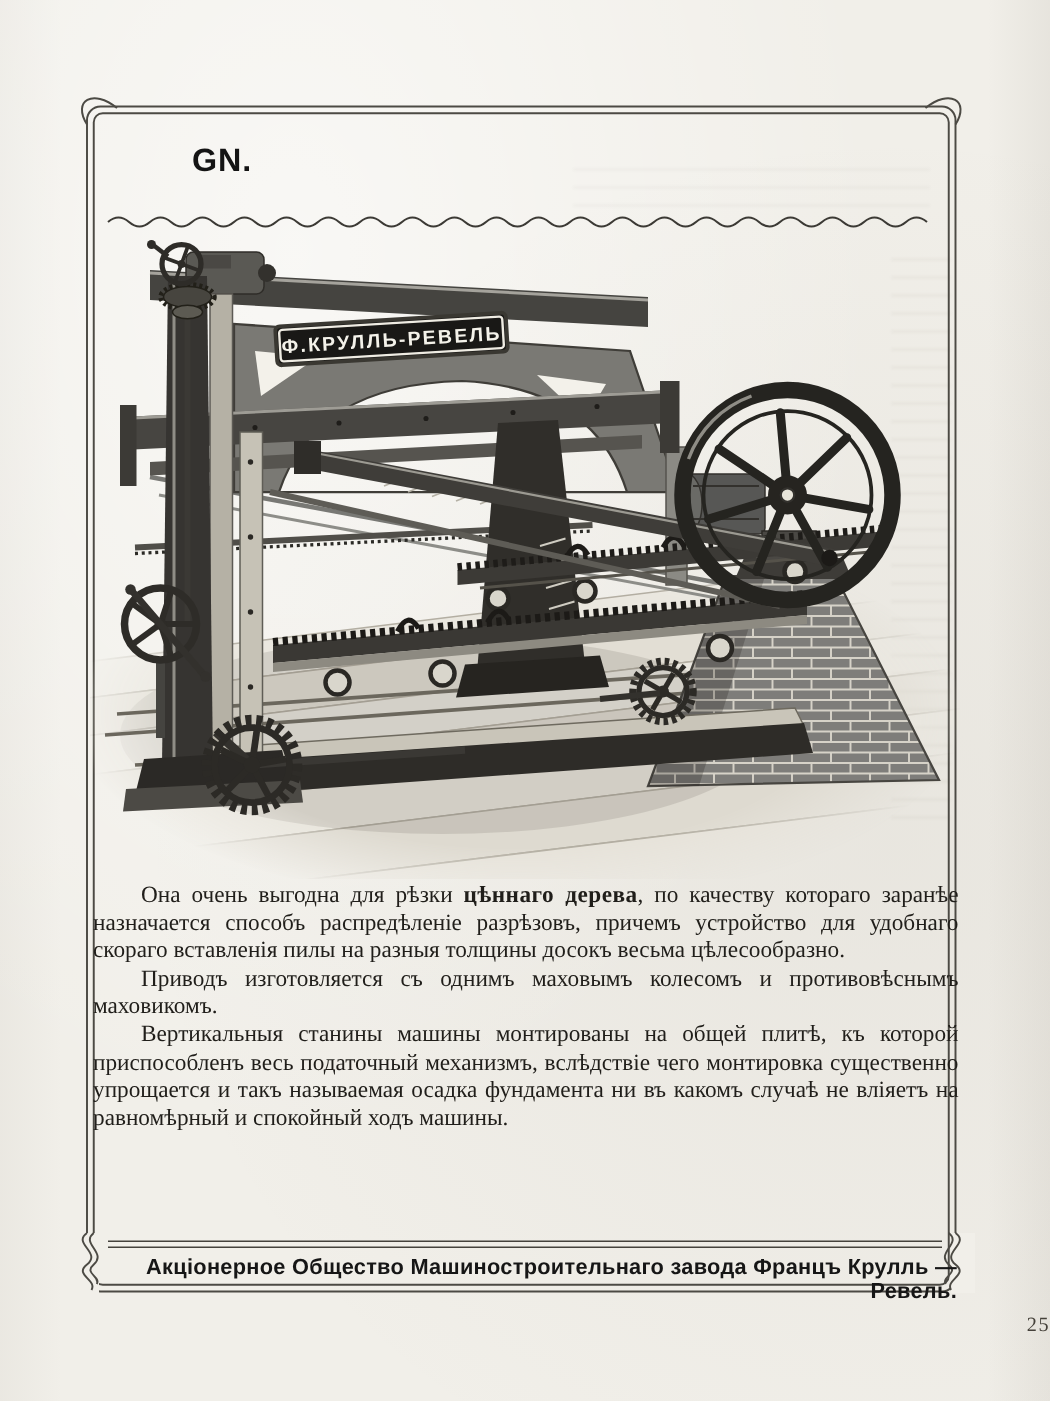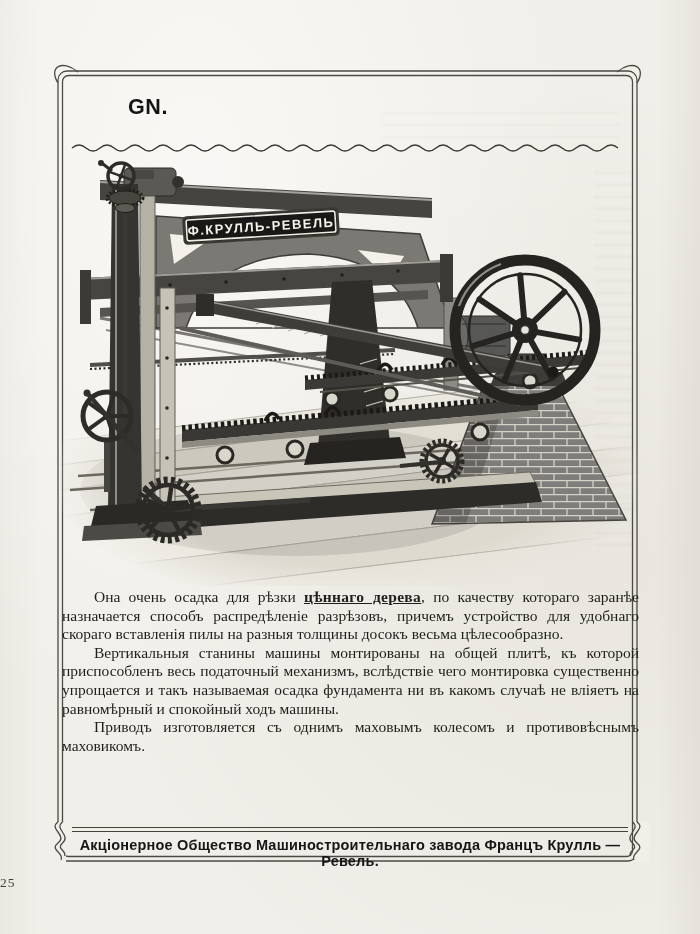--- a/index.html
+++ b/index.html
@@ -31,33 +31,33 @@
 
   .illustration{position:absolute; left:60px; top:158px; width:580px; height:428px;}
 
   .bodytext{
     position:absolute; left:62px; top:588px; width:577px;
     font-size:15.5px; line-height:18.6px; text-align:justify;
     color:#201e1a;
   }
   .bodytext p{margin:0; text-indent:32px;}
   .initial{font-size:21px; line-height:1;}
-  .bodytext b{letter-spacing:.3px;text-decoration:underline;}
+  .bodytext b{letter-spacing:.3px;}
 
   .footer-rule{
     position:absolute; left:72px; top:827px; width:556px; height:3px;
     border-top:1.2px solid #45423c; border-bottom:1.2px solid #45423c;
   }
   .footer-line{
-    position:absolute; top:837px; left:62px; width:576px; text-align:center;
+    position:absolute; top:837px; left:62px; width:576px; text-align:right;
     font-family:"Liberation Sans", sans-serif; font-weight:700;
     font-size:14.5px; letter-spacing:.2px; color:#161616;
   }
   .page-number{
-    position:absolute; top:875px; left:0; width:700px; text-align:left;
+    position:absolute; top:875px; left:0; width:700px; text-align:right;
     font-size:13.5px; color:#45413a; letter-spacing:1px;
   }
 </style>
 </head>
 <body>
 
 <div class="page">
 
   <div class="ghost" id="ghost-title"></div>
   <div class="ghost" id="ghost-right"></div>
@@ -324,22 +324,22 @@
           <line x1="382" y1="303" x2="382" y2="289" transform="rotate(210 382 303)"></line>
           <line x1="382" y1="303" x2="382" y2="289" transform="rotate(300 382 303)"></line>
         </g>
       </g>
       <circle cx="382" cy="303" r="4" fill="#2c2a26"></circle>
       <line x1="340" y1="308" x2="380" y2="304" stroke="#33312d" stroke-width="4"></line>
     </g>
   </svg>
 
   <div class="bodytext">
-    <p><span>Она очень осадка для рѣзки </span><b>цѣннаго дерева</b><span>, по качеству котораго заранѣе назначается способъ распредѣленіе разрѣзовъ, причемъ устройство для удобнаго скораго вставленія пилы на разныя толщины досокъ весьма цѣлесообразно.</span></p>
+    <p><span>Она очень выгодна для рѣзки </span><b>цѣннаго дерева</b><span>, по качеству котораго заранѣе назначается способъ распредѣленіе разрѣзовъ, причемъ устройство для удобнаго скораго вставленія пилы на разныя толщины досокъ весьма цѣлесообразно.</span></p>
+    <p>Приводъ изготовляется съ однимъ маховымъ колесомъ и противовѣснымъ маховикомъ.</p>
     <p>Вертикальныя станины машины монтированы на общей плитѣ, къ которой приспособленъ весь податочный механизмъ, вслѣдствіе чего монтировка существенно упрощается и такъ называемая осадка фундамента ни въ какомъ случаѣ не вліяетъ на равномѣрный и спокойный ходъ машины.</p>
-    <p>Приводъ изготовляется съ однимъ маховымъ колесомъ и противовѣснымъ маховикомъ.</p>
   </div>
 
   <div class="footer-rule"></div>
   <div class="footer-line">Акціонерное Общество Машиностроительнаго завода Францъ Крулль — Ревель.</div>
 
   <div class="page-number">25</div>
 </div>
 
 </body></html>

